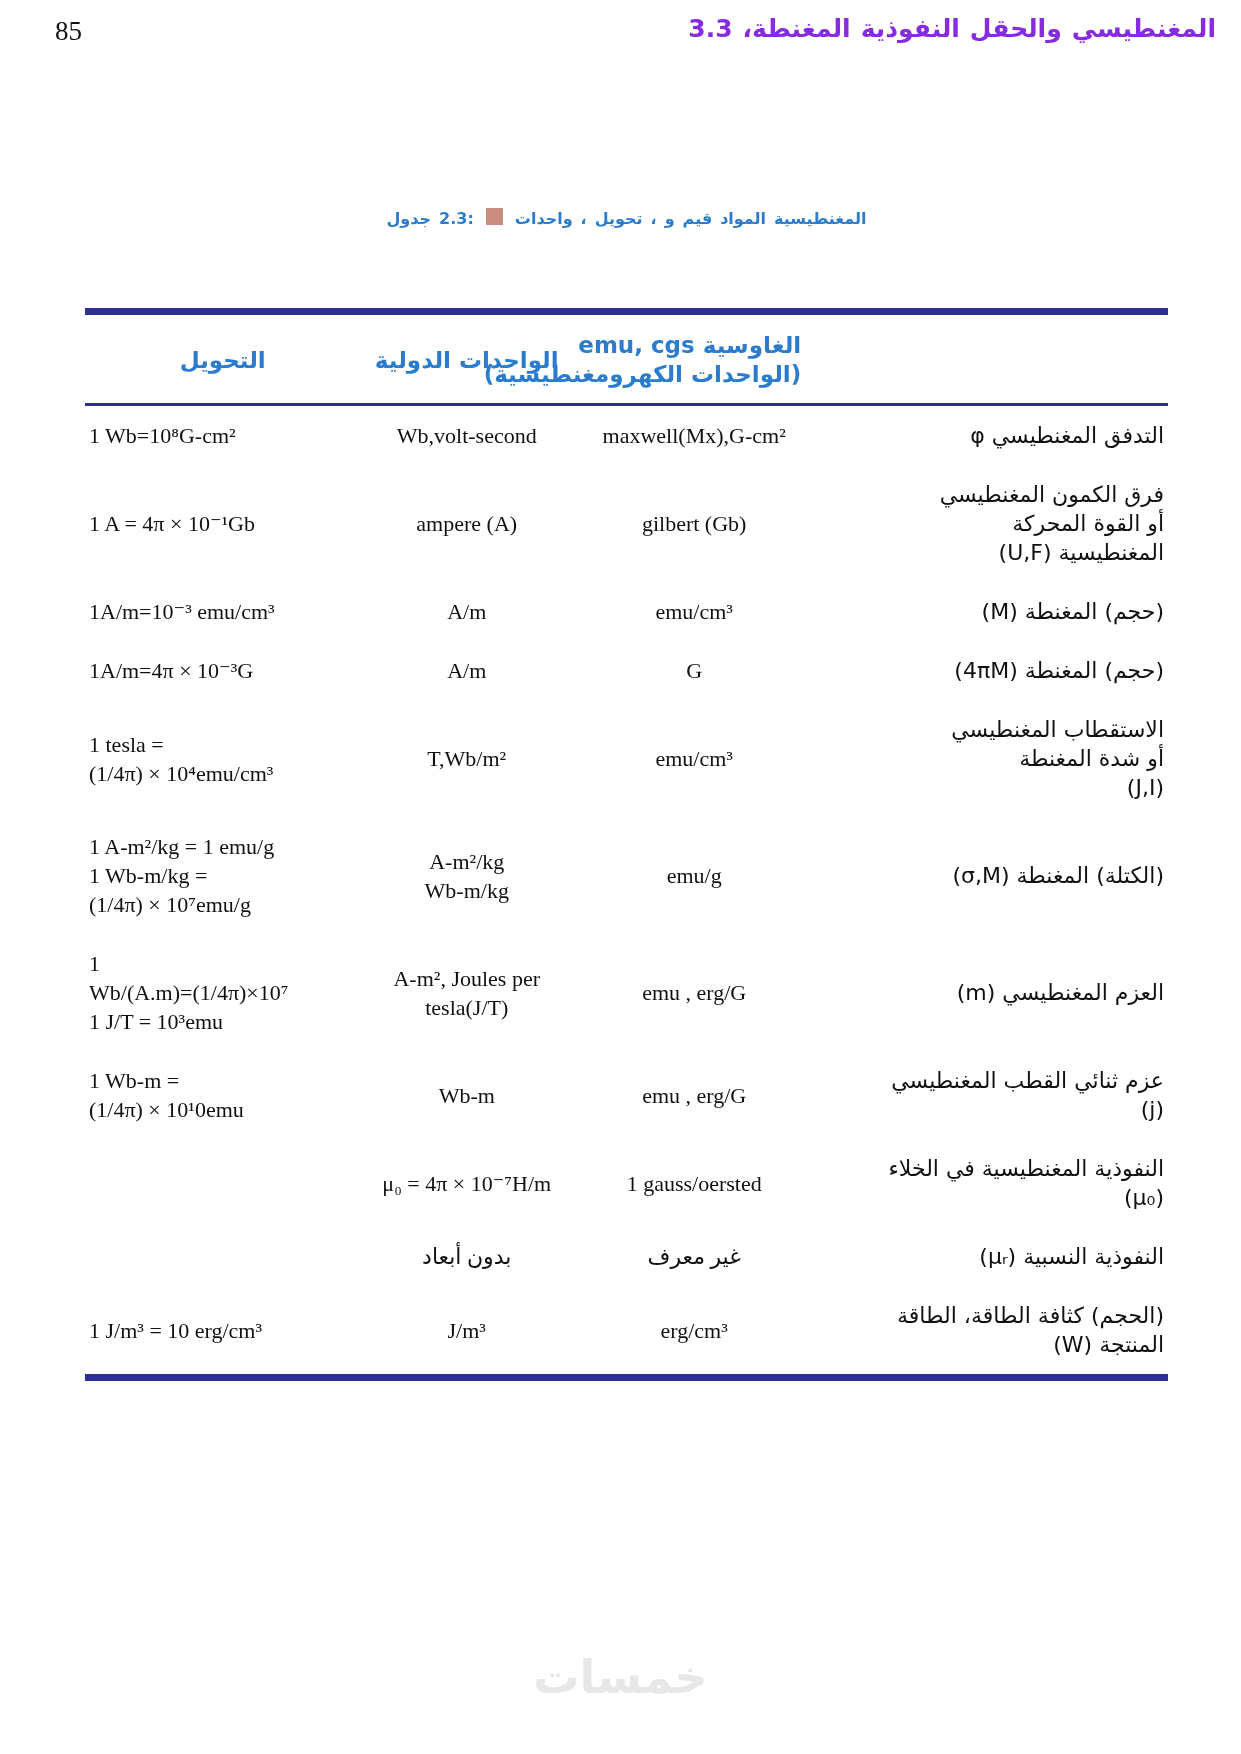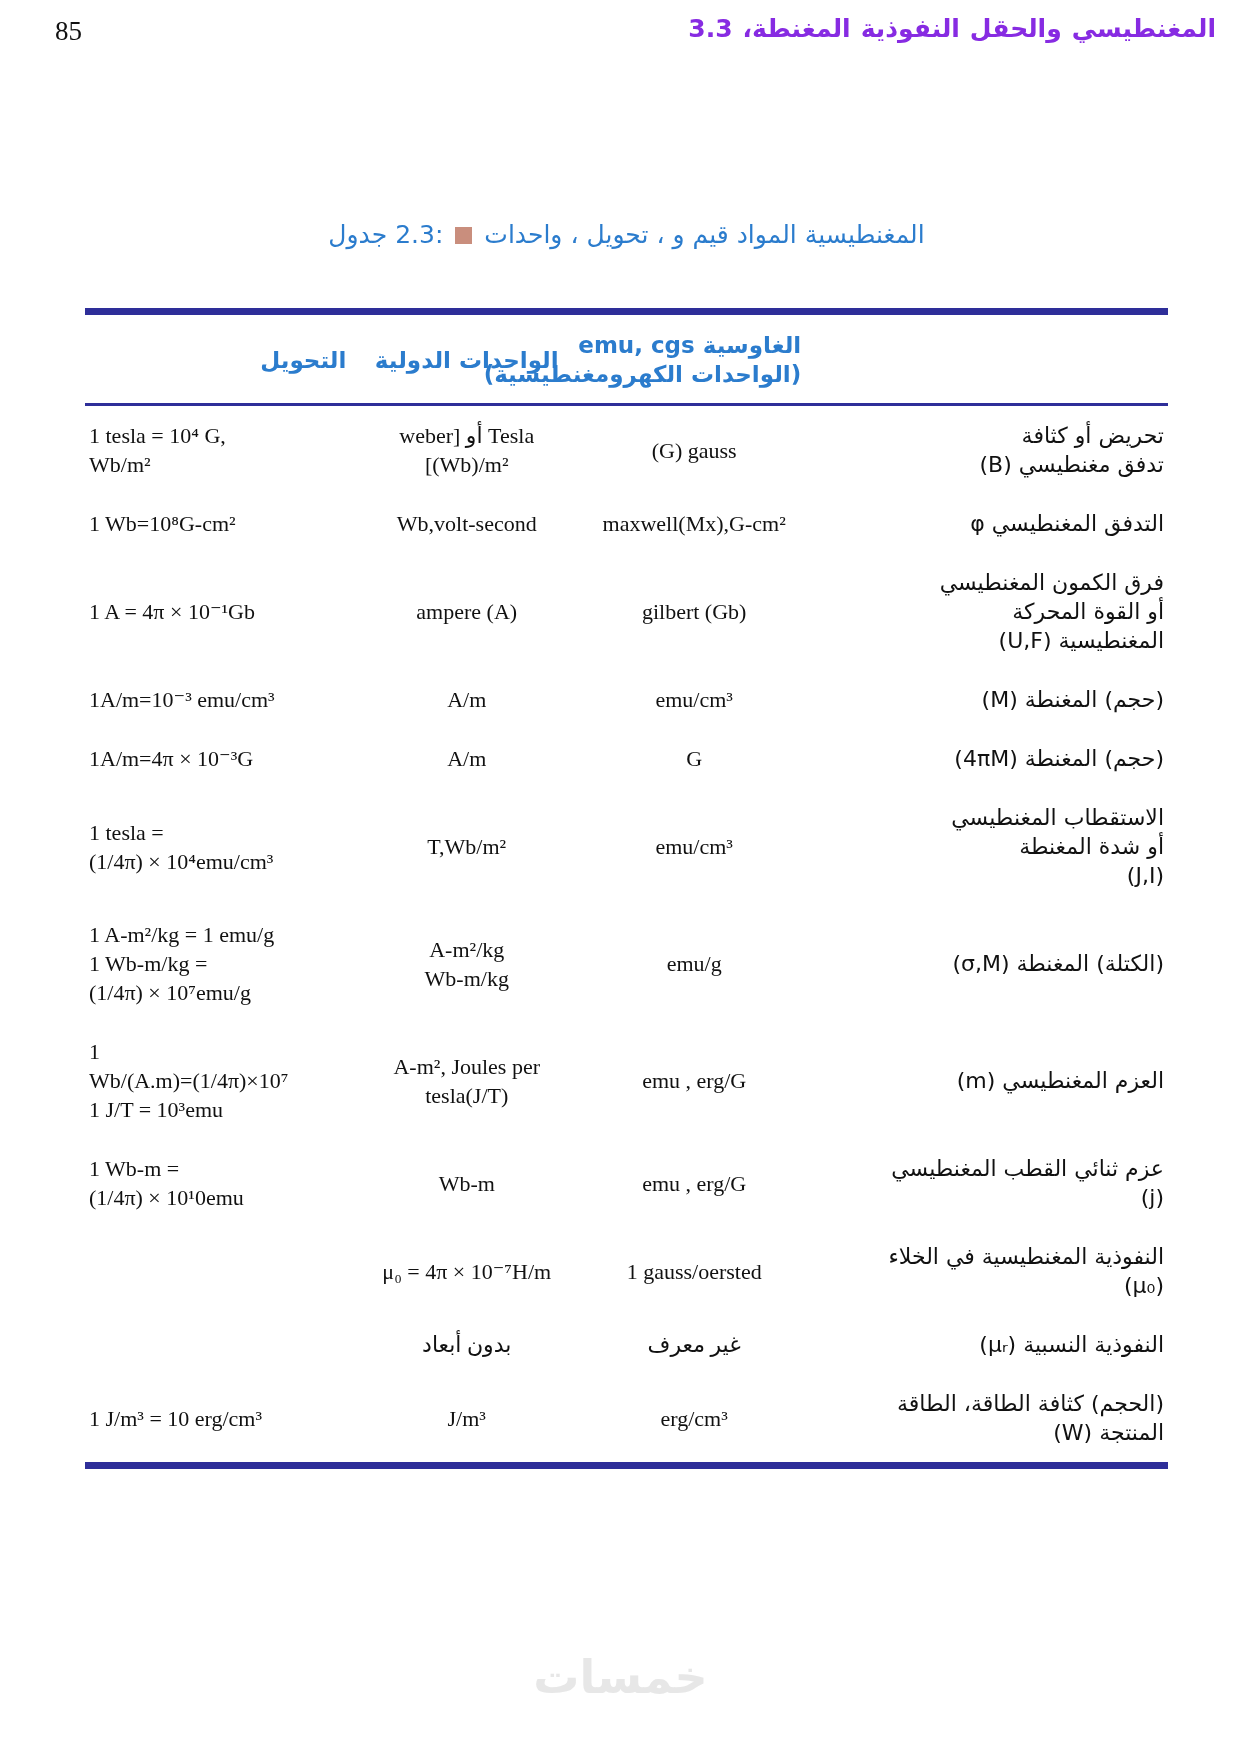--- a/index.html
+++ b/index.html
@@ -19,22 +19,22 @@
   .section-header{
     position:absolute;right:20px;top:14px;
     font-size:25px;font-weight:bold;
     color:#872be2;
     direction:ltr;
     font-family:"DejaVu Sans","Liberation Serif",sans-serif;
   }
   .section-header bdi{margin:0 5px;}
   
   .table-caption{
-    position:absolute;left:85px;top:220px;width:1083px;
-    text-align:center;font-size:25px;font-weight:normal;
+    position:absolute;left:85px;top:208px;width:1083px;
+    text-align:center;font-size:16px;font-weight:bold;
     color:#2b7ccd;direction:ltr;
     font-family:"DejaVu Sans","Liberation Serif",sans-serif;
   }
   .table-caption bdi{margin:0 4px;}
   .caption-square{
     display:inline-block;width:17px;height:17px;
     background:#c98e7d;margin:0 8px;vertical-align:-1px;
   }
   
   .units-table{
@@ -48,21 +48,21 @@
   .units-table col.c-si{width:21.5%;}
   .units-table col.c-emu{width:20.5%;}
   .units-table col.c-qty{width:33.5%;}
   .units-table thead td{
     color:#2b7ccd;font-weight:bold;font-size:23px;
     padding:16px 4px 14px 4px;
     border-bottom:3px solid #2e2e99;
     vertical-align:middle;
     font-family:"DejaVu Sans","Liberation Serif",sans-serif;
   }
-  .units-table thead td.h-conv{text-align:right;padding-left:14px;}
+  .units-table thead td.h-conv{text-align:center;padding-left:14px;}
   .units-table thead td.h-si{text-align:center;}
   .units-table thead td.h-emu{text-align:right;direction:rtl;}
   .units-table tbody td{
     vertical-align:middle;
     padding:15px 4px;
   }
   td.cell-conversion{text-align:left;padding-left:4px;}
   td.cell-si{text-align:center;}
   td.cell-emu{text-align:center;}
   td.cell-quantity{
@@ -105,37 +105,20 @@
         <td class="h-emu">
           <div class="line" dir="rtl">الغاوسية emu, cgs</div>
           <div class="line" dir="rtl">(الواحدات الكهرومغنطيسية)</div>
         </td>
         <td></td>
       </tr>
     </thead>
     <tbody>
         <tr>
           <td class="cell-conversion">
-            <div class="line" dir="auto">1 tesla = 10⁴ G,</div>
-            <div class="line" dir="auto">Wb/m²</div>
-          </td>
-          <td class="cell-si">
-            <div class="line" dir="auto">weber] أو Tesla</div>
-            <div class="line" dir="auto">[(Wb)/m²</div>
-          </td>
-          <td class="cell-emu">
-            <div class="line" dir="auto">(G) gauss</div>
-          </td>
-          <td class="cell-quantity">
-            <div class="line" dir="rtl">تحريض أو كثافة</div>
-            <div class="line" dir="rtl">تدفق مغنطيسي (B)</div>
-          </td>
-        </tr>
-        <tr>
-          <td class="cell-conversion">
             <div class="line" dir="auto">1 Wb=10⁸G-cm²</div>
           </td>
           <td class="cell-si">
             <div class="line" dir="auto">Wb,volt-second</div>
           </td>
           <td class="cell-emu">
             <div class="line" dir="auto">maxwell(Mx),G-cm²</div>
           </td>
           <td class="cell-quantity">
             <div class="line" dir="rtl">التدفق المغنطيسي φ</div>

